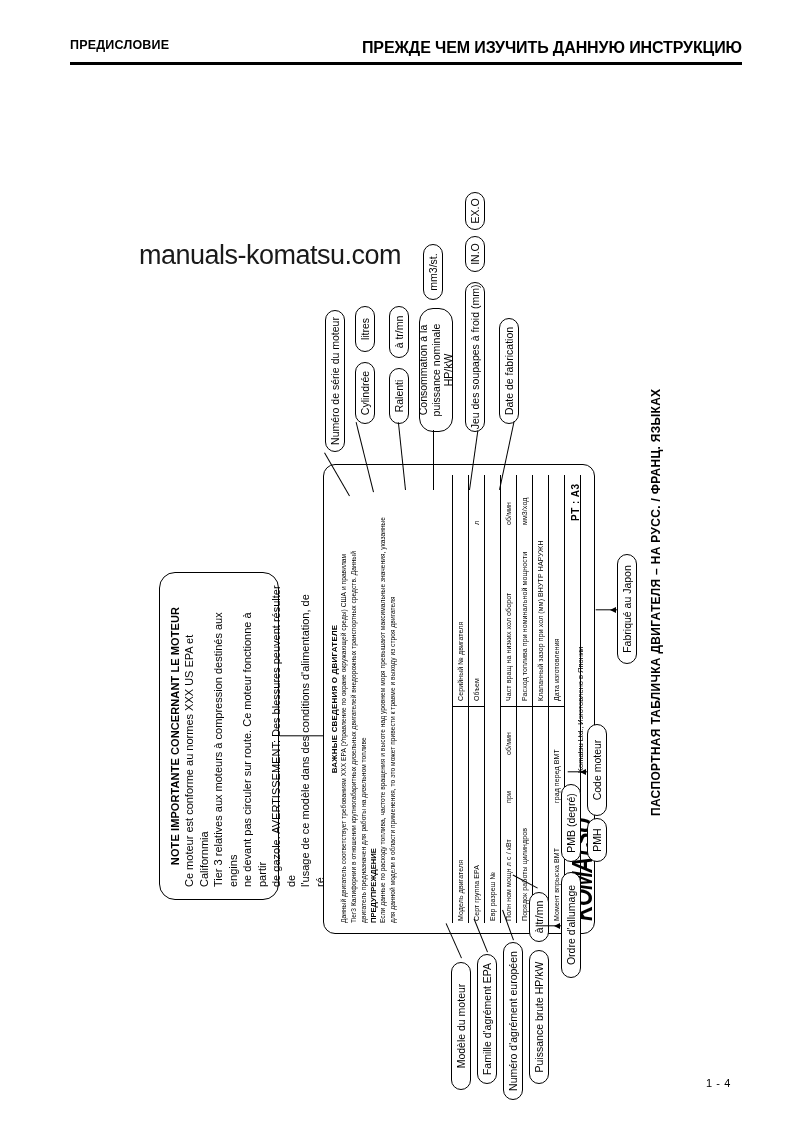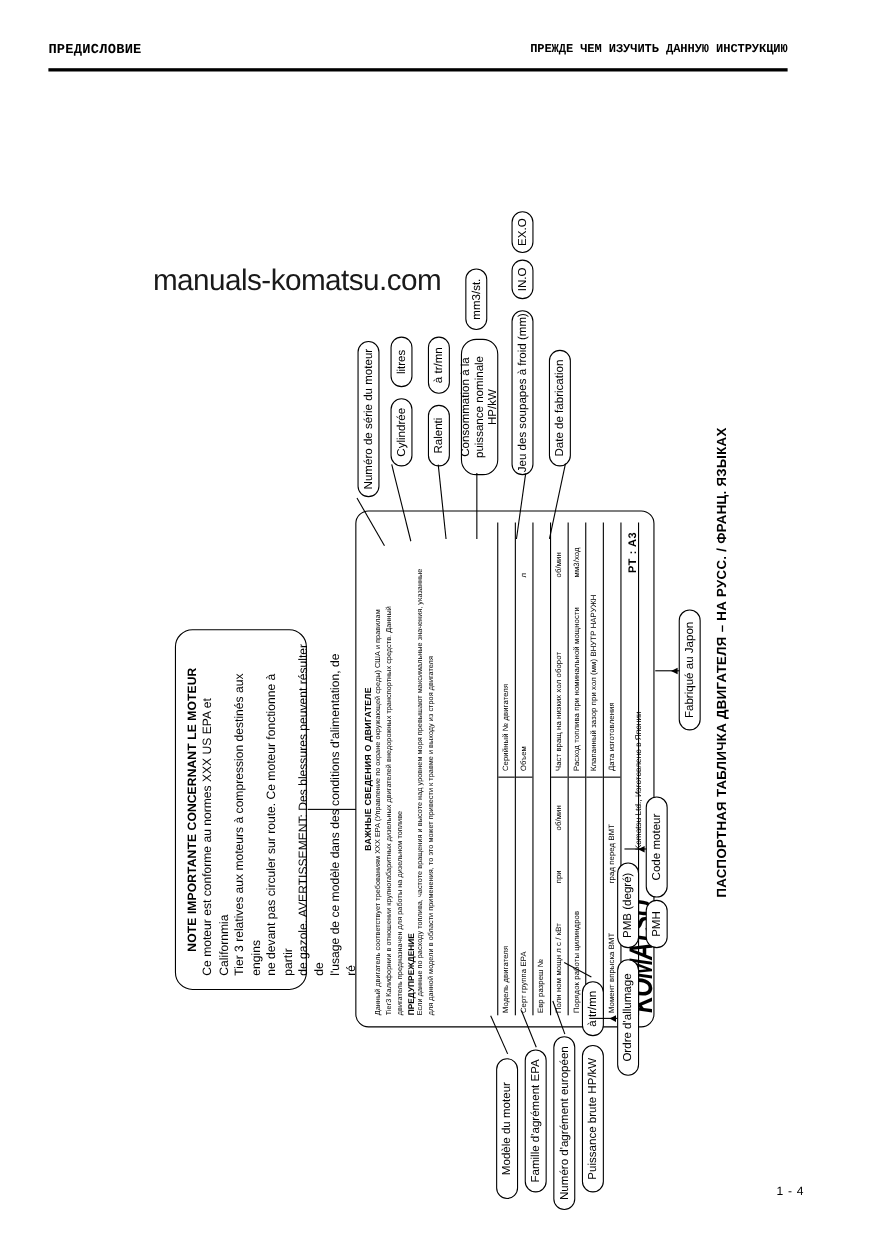--- a/index.html
+++ b/index.html
@@ -12,40 +12,39 @@
     height: 1123px;
     position: relative;
     font-family: "Liberation Sans", sans-serif;
     color: #000000;
     overflow: hidden;
   }
 
   
   .header {
     position: absolute;
-    left: 44px;
+    left: 70px;
     top: 38px;
     width: 672px;
     height: 30px;
-    font-family: Liberation Mono, monospace;
   }
   .header-left {
     position: absolute;
     left: 0;
     top: 0;
     font-size: 12.5px;
     font-weight: bold;
     letter-spacing: 0.2px;
     white-space: nowrap;
   }
   .header-right {
     position: absolute;
     right: 0;
     top: 1px;
-    font-size: 11px;
+    font-size: 16px;
     font-weight: bold;
     letter-spacing: -0.1px;
     white-space: nowrap;
     margin-left: 36px;
   }
   .header-rule {
     position: absolute;
     left: 0;
     top: 24px;
     width: 672px;

